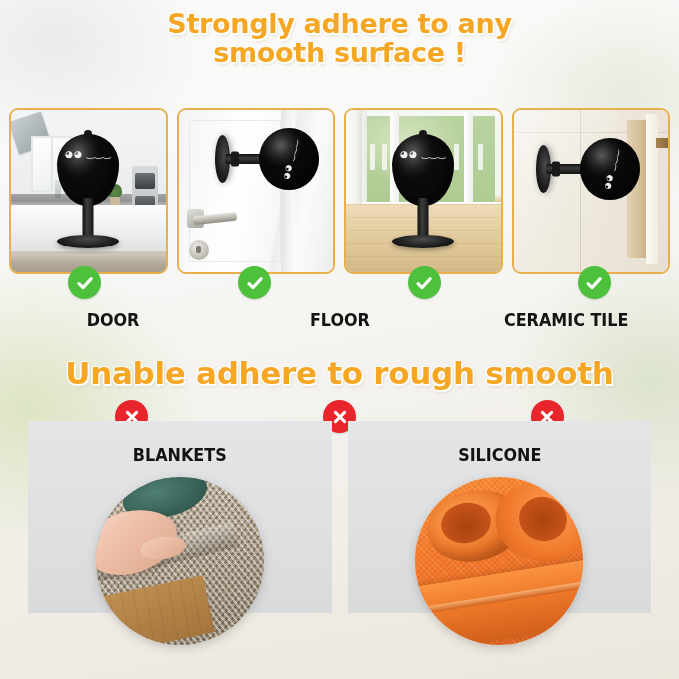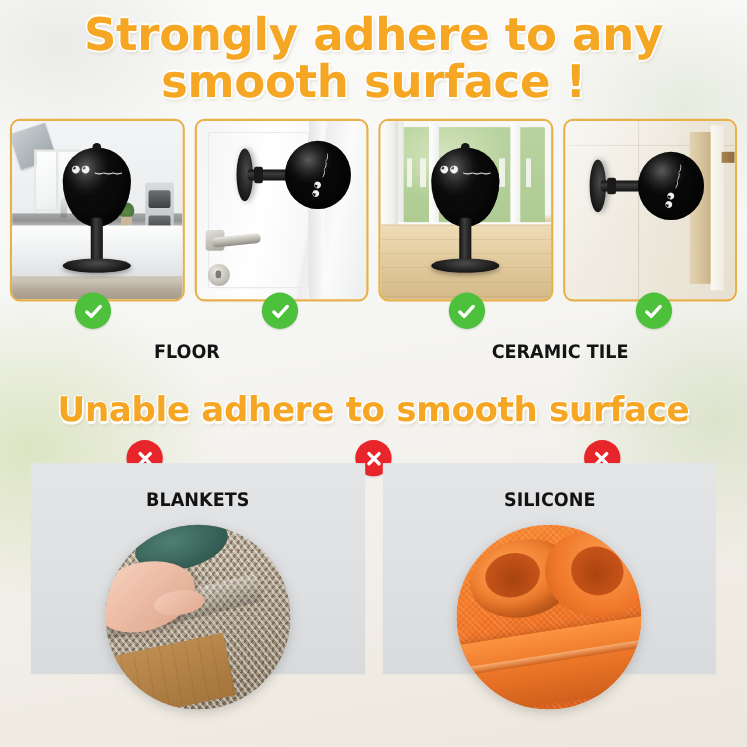--- a/index.html
+++ b/index.html
@@ -40,21 +40,21 @@
     text-shadow:
       0 2px 0 #fdfdfc,
       1.6px 1.6px 0 #ffffff,
       -1.4px 0 0 #ffffff,
       0 -1.2px 0 #ffffff,
       2px 3px 3px rgba(180,160,120,0.30);
     white-space: pre-line;
   }
   #headline-top {
     top: 10px;
-    font-size: 41px;
+    font-size: 27px;
   }
   #headline-bottom {
     top: 357px;
     font-size: 31px;
   }
 
   
   #good-row {
     position: absolute;
     top: 108px;
@@ -577,28 +577,31 @@
       <div class="badge good">
         <svg width="20" height="20" viewBox="0 0 20 20" aria-hidden="true">
           <path d="M4 10.6 L8 14.6 L16.2 5.6" fill="none" stroke="#ffffff" stroke-width="3.1" stroke-linecap="round" stroke-linejoin="round"></path>
         </svg>
       </div>
     </div>
   </div>
 
   <div id="good-labels">
     <div class="lbl-cell">
+      <span class="surface-label">DOOR</span>
+    </div>
+    <div class="lbl-cell">
       <span class="surface-label">FLOOR</span>
     </div>
     <div class="lbl-cell">
       <span class="surface-label">CERAMIC TILE</span>
     </div>
   </div>
 
-  <div class="headline" id="headline-bottom">Unable adhere to smooth surface</div>
+  <div class="headline" id="headline-bottom">Unable adhere to rough smooth</div>
 
   <div id="bad-badges">
     <div class="badge-cell">
       <div class="badge bad">
         <svg width="20" height="20" viewBox="0 0 20 20" aria-hidden="true">
           <path d="M5.4 5.4 L14.6 14.6 M14.6 5.4 L5.4 14.6" fill="none" stroke="#ffffff" stroke-width="3.1" stroke-linecap="round"></path>
         </svg>
       </div>
     </div>
     <div class="badge-cell">

